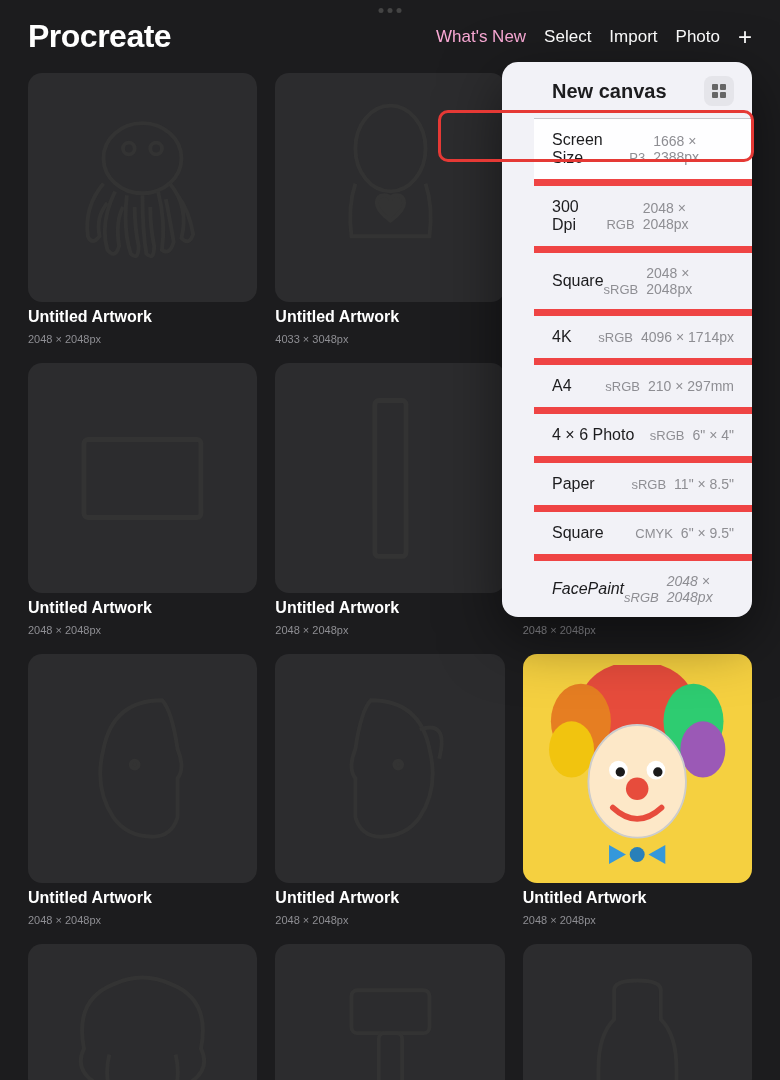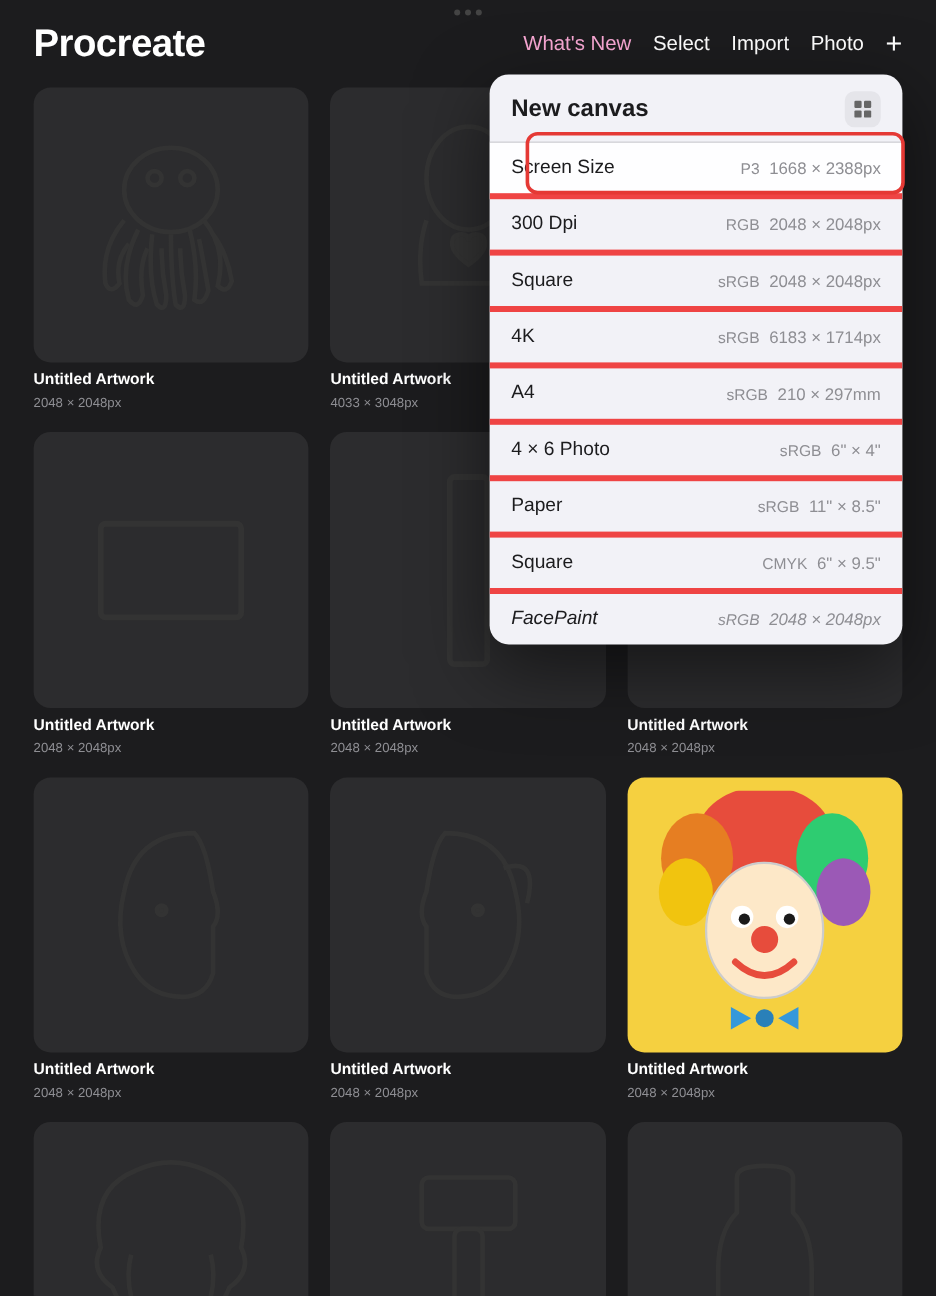--- a/index.html
+++ b/index.html
@@ -105,21 +105,21 @@
       align-items: center;
       justify-content: center;
       position: relative;
     }
 
     .artwork-thumb.yellow-bg {
       background: #f5d040;
     }
 
     .artwork-title {
-      font-size: 13px;
+      font-size: 16px;
       font-weight: 600;
       color: #ffffff;
     }
 
     .artwork-size {
       font-size: 11px;
       color: #8e8e93;
       margin-top: 1px;
     }
 
@@ -127,26 +127,27 @@
     .thumb-svg {
       width: 85%;
       height: 85%;
     }
 
     
     .dropdown-overlay {
       position: absolute;
       top: 62px;
       right: 28px;
-      width: 344px;
+      width: 250px;
       background: #f2f2f7;
       border-radius: 16px;
       z-index: 100;
       overflow: hidden;
       box-shadow: 0 20px 60px rgba(0,0,0,0.5);
+      padding-left: 32px;
     }
 
     .dropdown-header {
       display: flex;
       align-items: center;
       justify-content: space-between;
       padding: 14px 18px 12px 18px;
       border-bottom: 1px solid #c7c7cc;
     }
 
@@ -166,21 +167,21 @@
       justify-content: center;
       cursor: pointer;
     }
 
     .dropdown-item {
       display: flex;
       align-items: center;
       justify-content: space-between;
       padding: 12px 18px;
       cursor: pointer;
-      border-bottom: 5px solid #ef4444;
+      border-bottom: 7px solid #ef4444;
     }
 
     .dropdown-item:last-child {
       border-bottom: none;
       font-style: italic;
     }
 
     .dropdown-item.highlighted {
       background: rgba(255,255,255,0.9);
     }
@@ -447,21 +448,21 @@
       <span class="dropdown-item-name">Square</span>
       <div class="dropdown-item-meta">
         <span class="dropdown-item-colorspace">sRGB</span>
         <span class="dropdown-item-dims">2048 × 2048px</span>
       </div>
     </div>
       <div class="dropdown-item">
       <span class="dropdown-item-name">4K</span>
       <div class="dropdown-item-meta">
         <span class="dropdown-item-colorspace">sRGB</span>
-        <span class="dropdown-item-dims">6183 × 1714px</span>
+        <span class="dropdown-item-dims">4096 × 1714px</span>
       </div>
     </div>
       <div class="dropdown-item">
       <span class="dropdown-item-name">A4</span>
       <div class="dropdown-item-meta">
         <span class="dropdown-item-colorspace">sRGB</span>
         <span class="dropdown-item-dims">210 × 297mm</span>
       </div>
     </div>
       <div class="dropdown-item">

